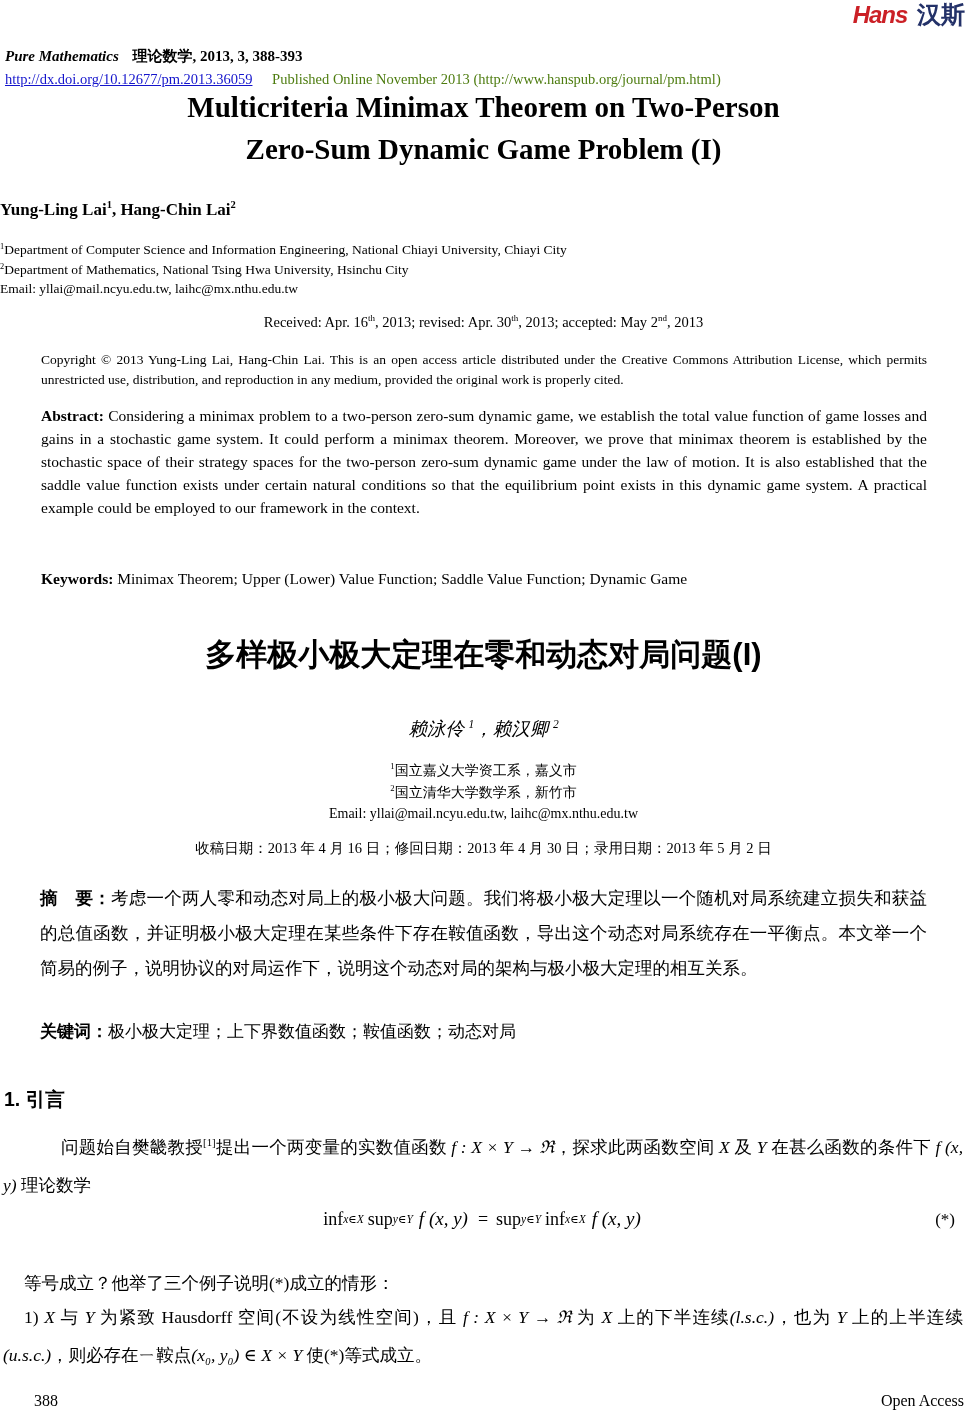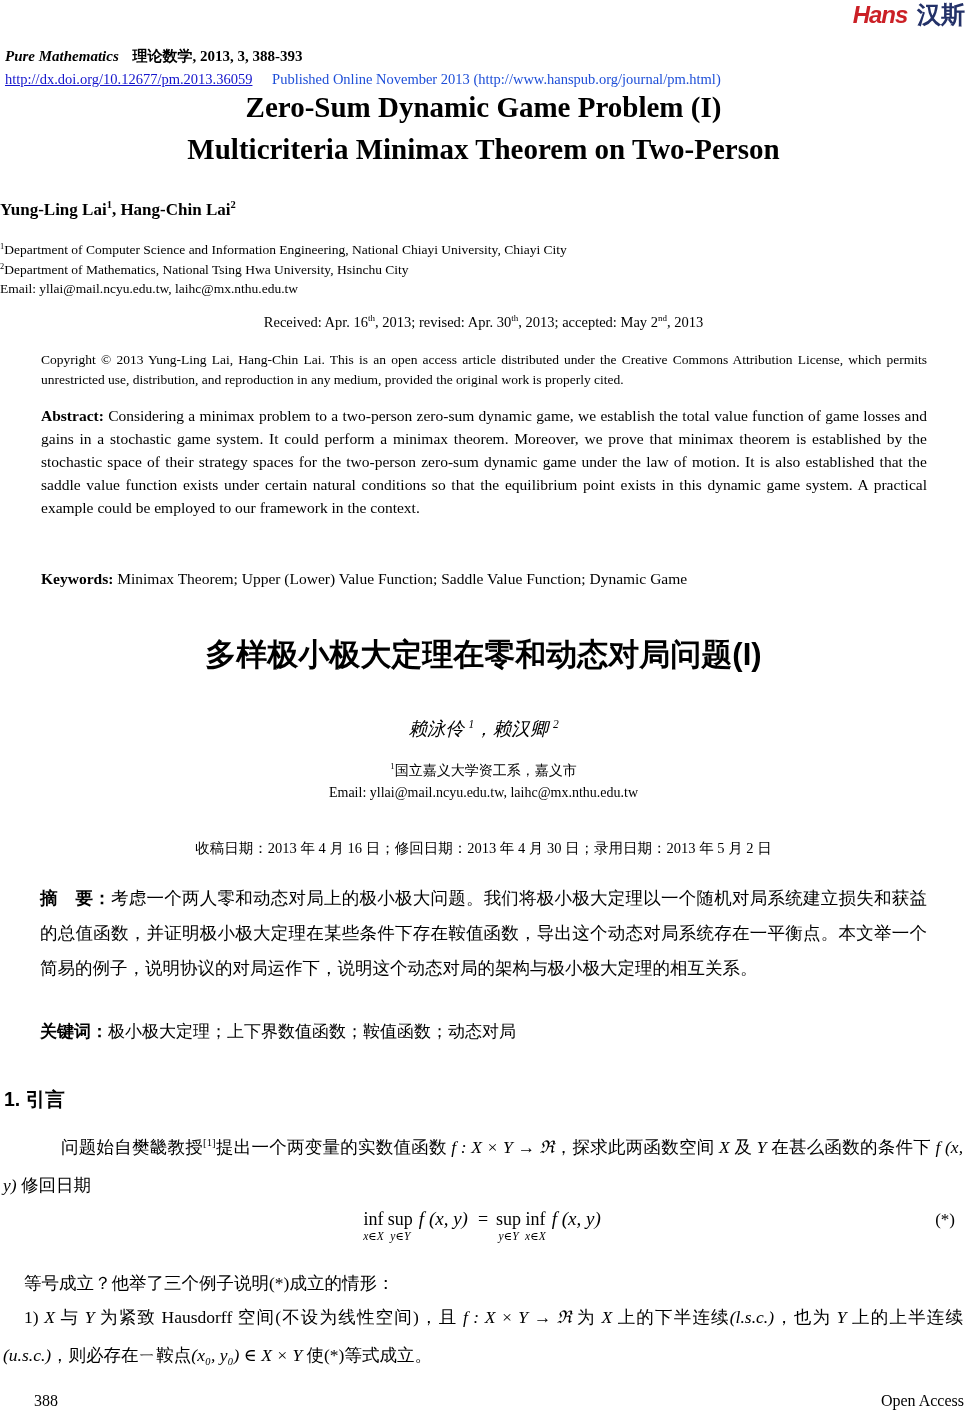--- a/index.html
+++ b/index.html
@@ -9,21 +9,21 @@
     -webkit-font-smoothing:antialiased;overflow:hidden;
   }
   .abs{position:absolute;}
   
   .hdr{top:6px;left:5px;right:4px;margin-top:41px;}
   .hdr-line1{font-size:15px;font-weight:bold;}
   .hdr-line1 .jt-en{font-style:italic;}
   .hdr-line1 .jt-zh{margin-left:10px;}
   .hdr-line2{font-size:14.5px;margin-top:5px;}
   .doi{color:#1414cc;text-decoration:underline;cursor:pointer;}
-  .pub{margin-left:16px;color:#1d4ed8;}
+  .pub{margin-left:16px;color:#4d7c0f;}
   .logo{top:2px;right:2px;font-size:24px;line-height:26px;white-space:nowrap;
         font-family:"Liberation Sans","DejaVu Sans",sans-serif;}
   .logo .hans{color:#cb2026;font-weight:bold;font-style:italic;letter-spacing:-1px;}
   .logo .hanzi{color:#233168;font-weight:bold;margin-left:3px;}
   
   .title{top:86px;left:0;right:0;text-align:center;font-weight:bold;font-size:29px;line-height:42px;}
   .authors{top:200px;left:0;right:0;text-align:left;font-weight:bold;font-size:17px;}
   .affs{top:240px;left:0;right:0;text-align:left;font-size:13.5px;line-height:19.5px;}
   .received{top:314px;left:0;right:0;text-align:center;font-size:14.5px;}
   .copyright{top:350px;left:41px;right:40px;font-size:13.5px;line-height:20px;text-align:justify;}
@@ -43,21 +43,21 @@
   .sec1{top:1086px;left:4px;font-size:19.5px;}
   .intro{top:1128px;left:3px;right:4px;font-size:17.5px;line-height:38px;text-align:justify;text-indent:58px;}
   .para2{top:1268px;left:3px;right:4px;font-size:17.5px;line-height:30px;text-indent:21px;}
   .item1{top:1298px;left:3px;right:4px;font-size:17.5px;line-height:38px;text-align:justify;text-indent:21px;}
   .sup{vertical-align:super;font-size:0.62em;line-height:0;}
   .i{font-style:italic;}
   
   .formula-row{top:1202px;left:3px;right:4px;height:56px;}
   .formula{position:absolute;left:0;right:0;top:6px;display:flex;justify-content:center;
            align-items:flex-start;gap:4px;font-size:18px;}
-  .limop{display:inline-flex;flex-direction:column;align-items:center;}
+  .limop{display:inline-flex;flex-direction:row;align-items:center;}
   .limop .op{font-size:18px;line-height:22px;}
   .limop .lsub{font-size:11.5px;line-height:12px;font-style:italic;}
   .farg{font-style:italic;font-size:19px;line-height:22px;margin:0 2px;}
   .feq{font-size:18px;line-height:22px;margin:0 4px;}
   .ftag{position:absolute;right:8px;top:8px;font-size:17px;}
   
   .foot-left{left:3px;bottom:7px;font-size:16px;margin-left:31px;}
   .foot-right{right:3px;bottom:7px;font-size:16px;}
 </style>
 </head>
@@ -73,22 +73,22 @@
     <span class="pub">Published Online November 2013 (http://www.hanspub.org/journal/pm.html)</span>
   </div>
 </div>
 
 <div class="abs logo">
   <span class="hans">Hans</span>
   <span class="hanzi">汉斯</span>
 </div>
 
 <div class="abs title">
+  <div>Multicriteria Minimax Theorem on Two-Person</div>
   <div>Zero-Sum Dynamic Game Problem (I)</div>
-  <div>Multicriteria Minimax Theorem on Two-Person</div>
 </div>
 
 <div class="abs authors"><span>Yung-Ling Lai</span><span class="sup">1</span><span>, Hang-Chin Lai</span><span class="sup">2</span></div>
 
 <div class="abs affs">
   <div><span class="sup">1</span><span>Department of Computer Science and Information Engineering, National Chiayi University, Chiayi City</span></div>
   <div><span class="sup">2</span><span>Department of Mathematics, National Tsing Hwa University, Hsinchu City</span></div>
   <div>Email: yllai@mail.ncyu.edu.tw, laihc@mx.nthu.edu.tw</div>
 </div>
 
@@ -99,32 +99,33 @@
 <div class="abs abstract"><span class="blabel">Abstract:</span><span> Considering a minimax problem to a two-person zero-sum dynamic game, we establish the total value function of game losses and gains in a stochastic game system. It could perform a minimax theorem. Moreover, we prove that minimax theorem is established by the stochastic space of their strategy spaces for the two-person zero-sum dynamic game under the law of motion. It is also established that the saddle value function exists under certain natural conditions so that the equilibrium point exists in this dynamic game system. A practical example could be employed to our framework in the context.</span></div>
 
 <div class="abs kw"><span class="blabel">Keywords:</span><span> Minimax Theorem; Upper (Lower) Value Function; Saddle Value Function; Dynamic Game</span></div>
 
 <div class="abs zh-title">多样极小极大定理在零和动态对局问题(I)</div>
 
 <div class="abs zh-authors"><span>赖泳伶 </span><span class="sup">1</span><span>，赖汉卿 </span><span class="sup">2</span></div>
 
 <div class="abs zh-affs">
   <div><span class="sup">1</span><span>国立嘉义大学资工系，嘉义市</span></div>
+  <div><span class="sup">2</span><span>国立清华大学数学系，新竹市</span></div>
   <div>Email: yllai@mail.ncyu.edu.tw, laihc@mx.nthu.edu.tw</div>
 </div>
 
 <div class="abs zh-dates">收稿日期：2013 年 4 月 16 日；修回日期：2013 年 4 月 30 日；录用日期：2013 年 5 月 2 日</div>
 
 <div class="abs zh-abstract"><span class="hei">摘　要：</span><span>考虑一个两人零和动态对局上的极小极大问题。我们将极小极大定理以一个随机对局系统建立损失和获益的总值函数，并证明极小极大定理在某些条件下存在鞍值函数，导出这个动态对局系统存在一平衡点。本文举一个简易的例子，说明协议的对局运作下，说明这个动态对局的架构与极小极大定理的相互关系。</span></div>
 
 <div class="abs zh-kw"><span class="hei">关键词：</span><span>极小极大定理；上下界数值函数；鞍值函数；动态对局</span></div>
 
 <div class="abs sec1 hei">1. 引言</div>
 
-<div class="abs intro"><span>问题始自樊畿教授</span><span class="sup">[1]</span><span>提出一个两变量的实数值函数 </span><span class="i">f : X × Y → ℜ</span><span>，探求此两函数空间 </span><span class="i">X</span><span> 及 </span><span class="i">Y</span><span> 在甚么函数的条件下 </span><span class="i">f (x, y)</span><span> 修回日期</span></div>
+<div class="abs intro"><span>问题始自樊畿教授</span><span class="sup">[1]</span><span>提出一个两变量的实数值函数 </span><span class="i">f : X × Y → ℜ</span><span>，探求此两函数空间 </span><span class="i">X</span><span> 及 </span><span class="i">Y</span><span> 在甚么函数的条件下 </span><span class="i">f (x, y)</span><span> 理论数学</span></div>
 
 <div class="abs formula-row">
   <div class="formula">
     <span class="limop">
       <span class="op">inf</span>
       <span class="lsub">x∈X</span>
     </span>
     <span class="limop">
       <span class="op">sup</span>
       <span class="lsub">y∈Y</span>

